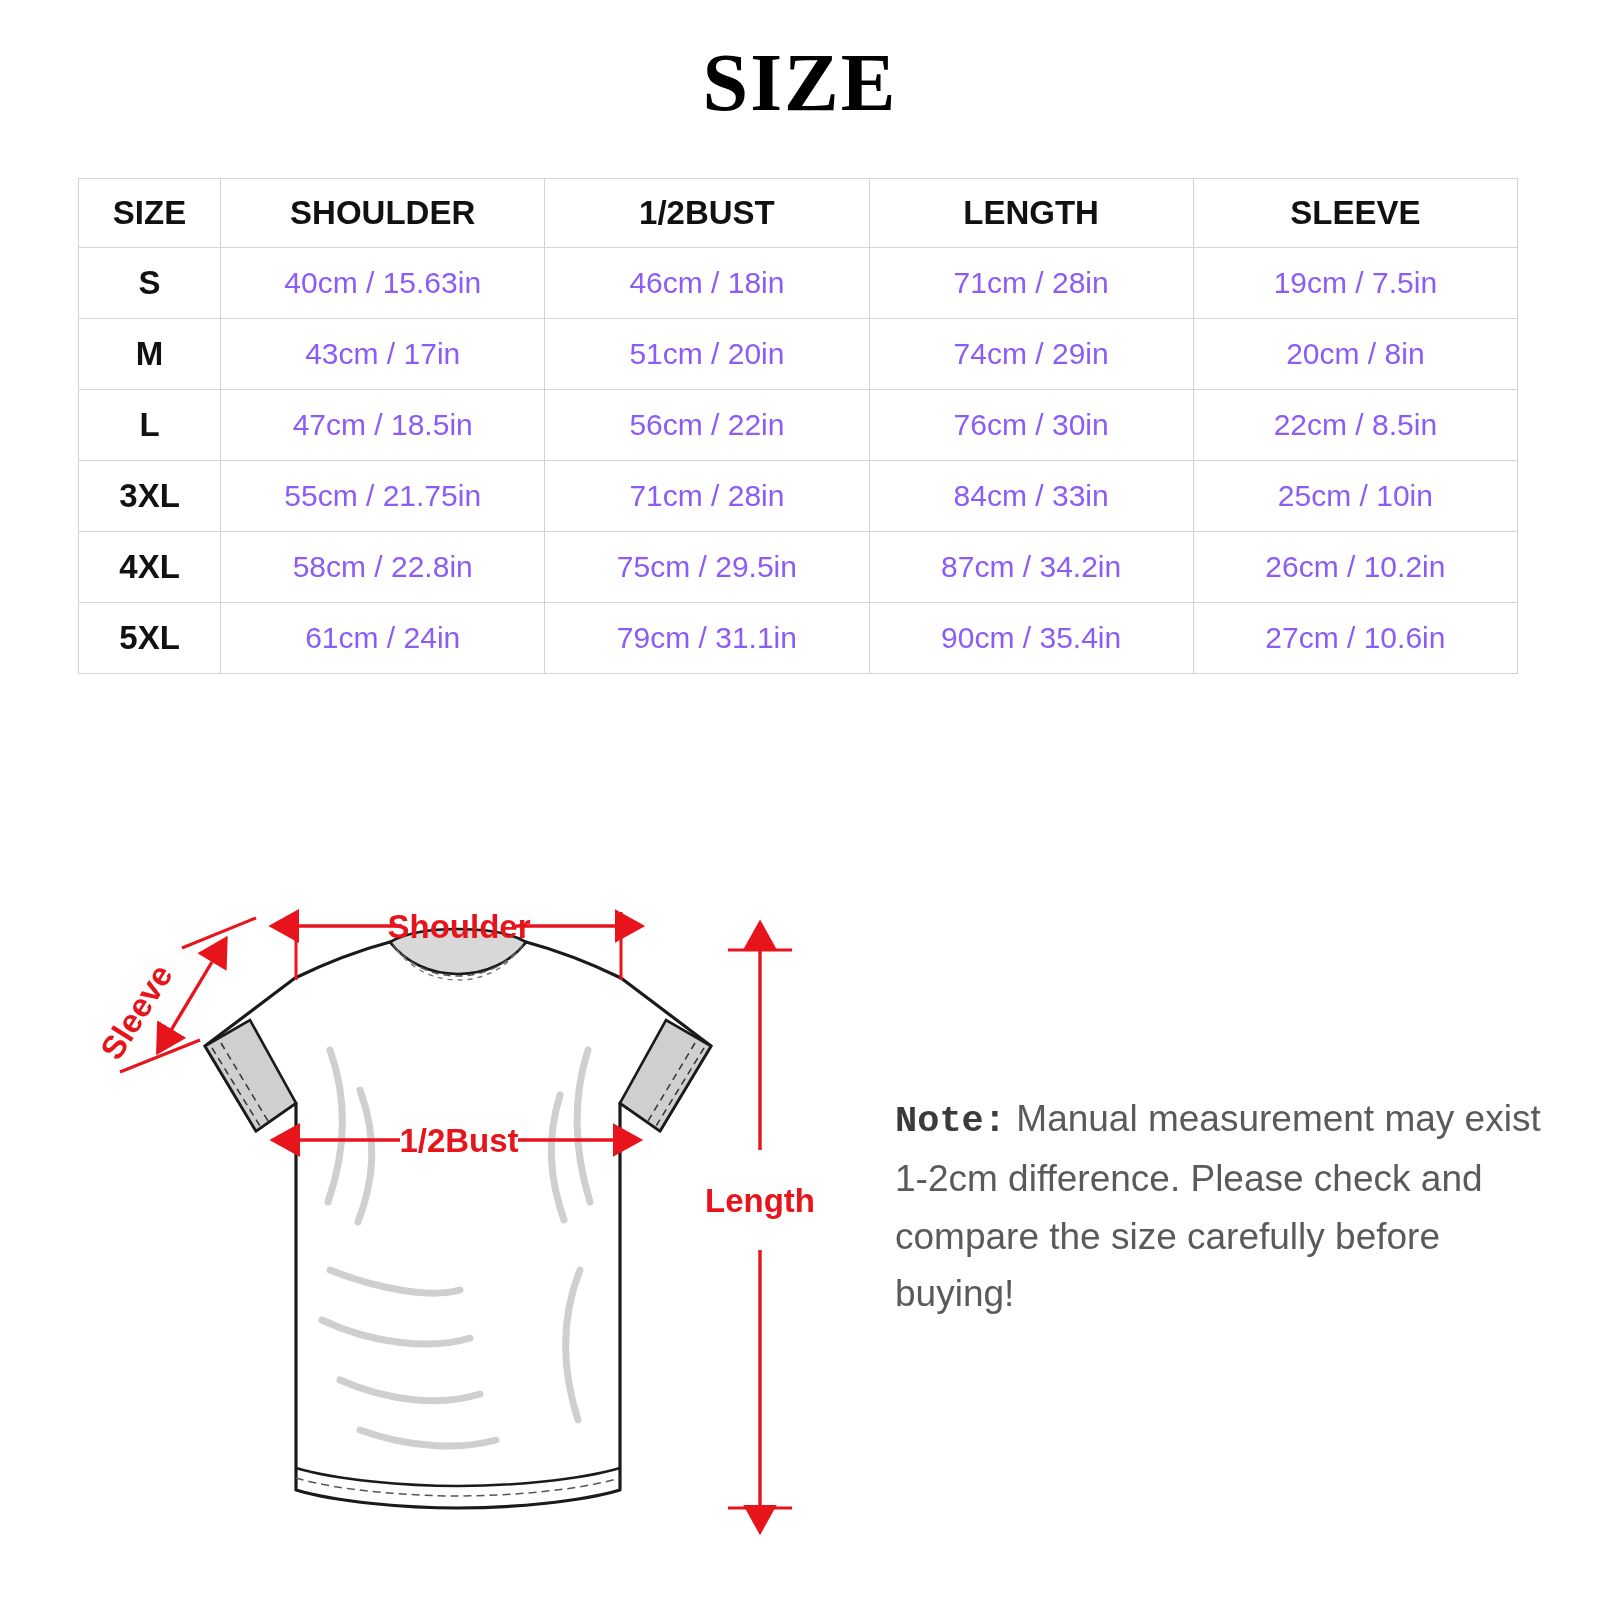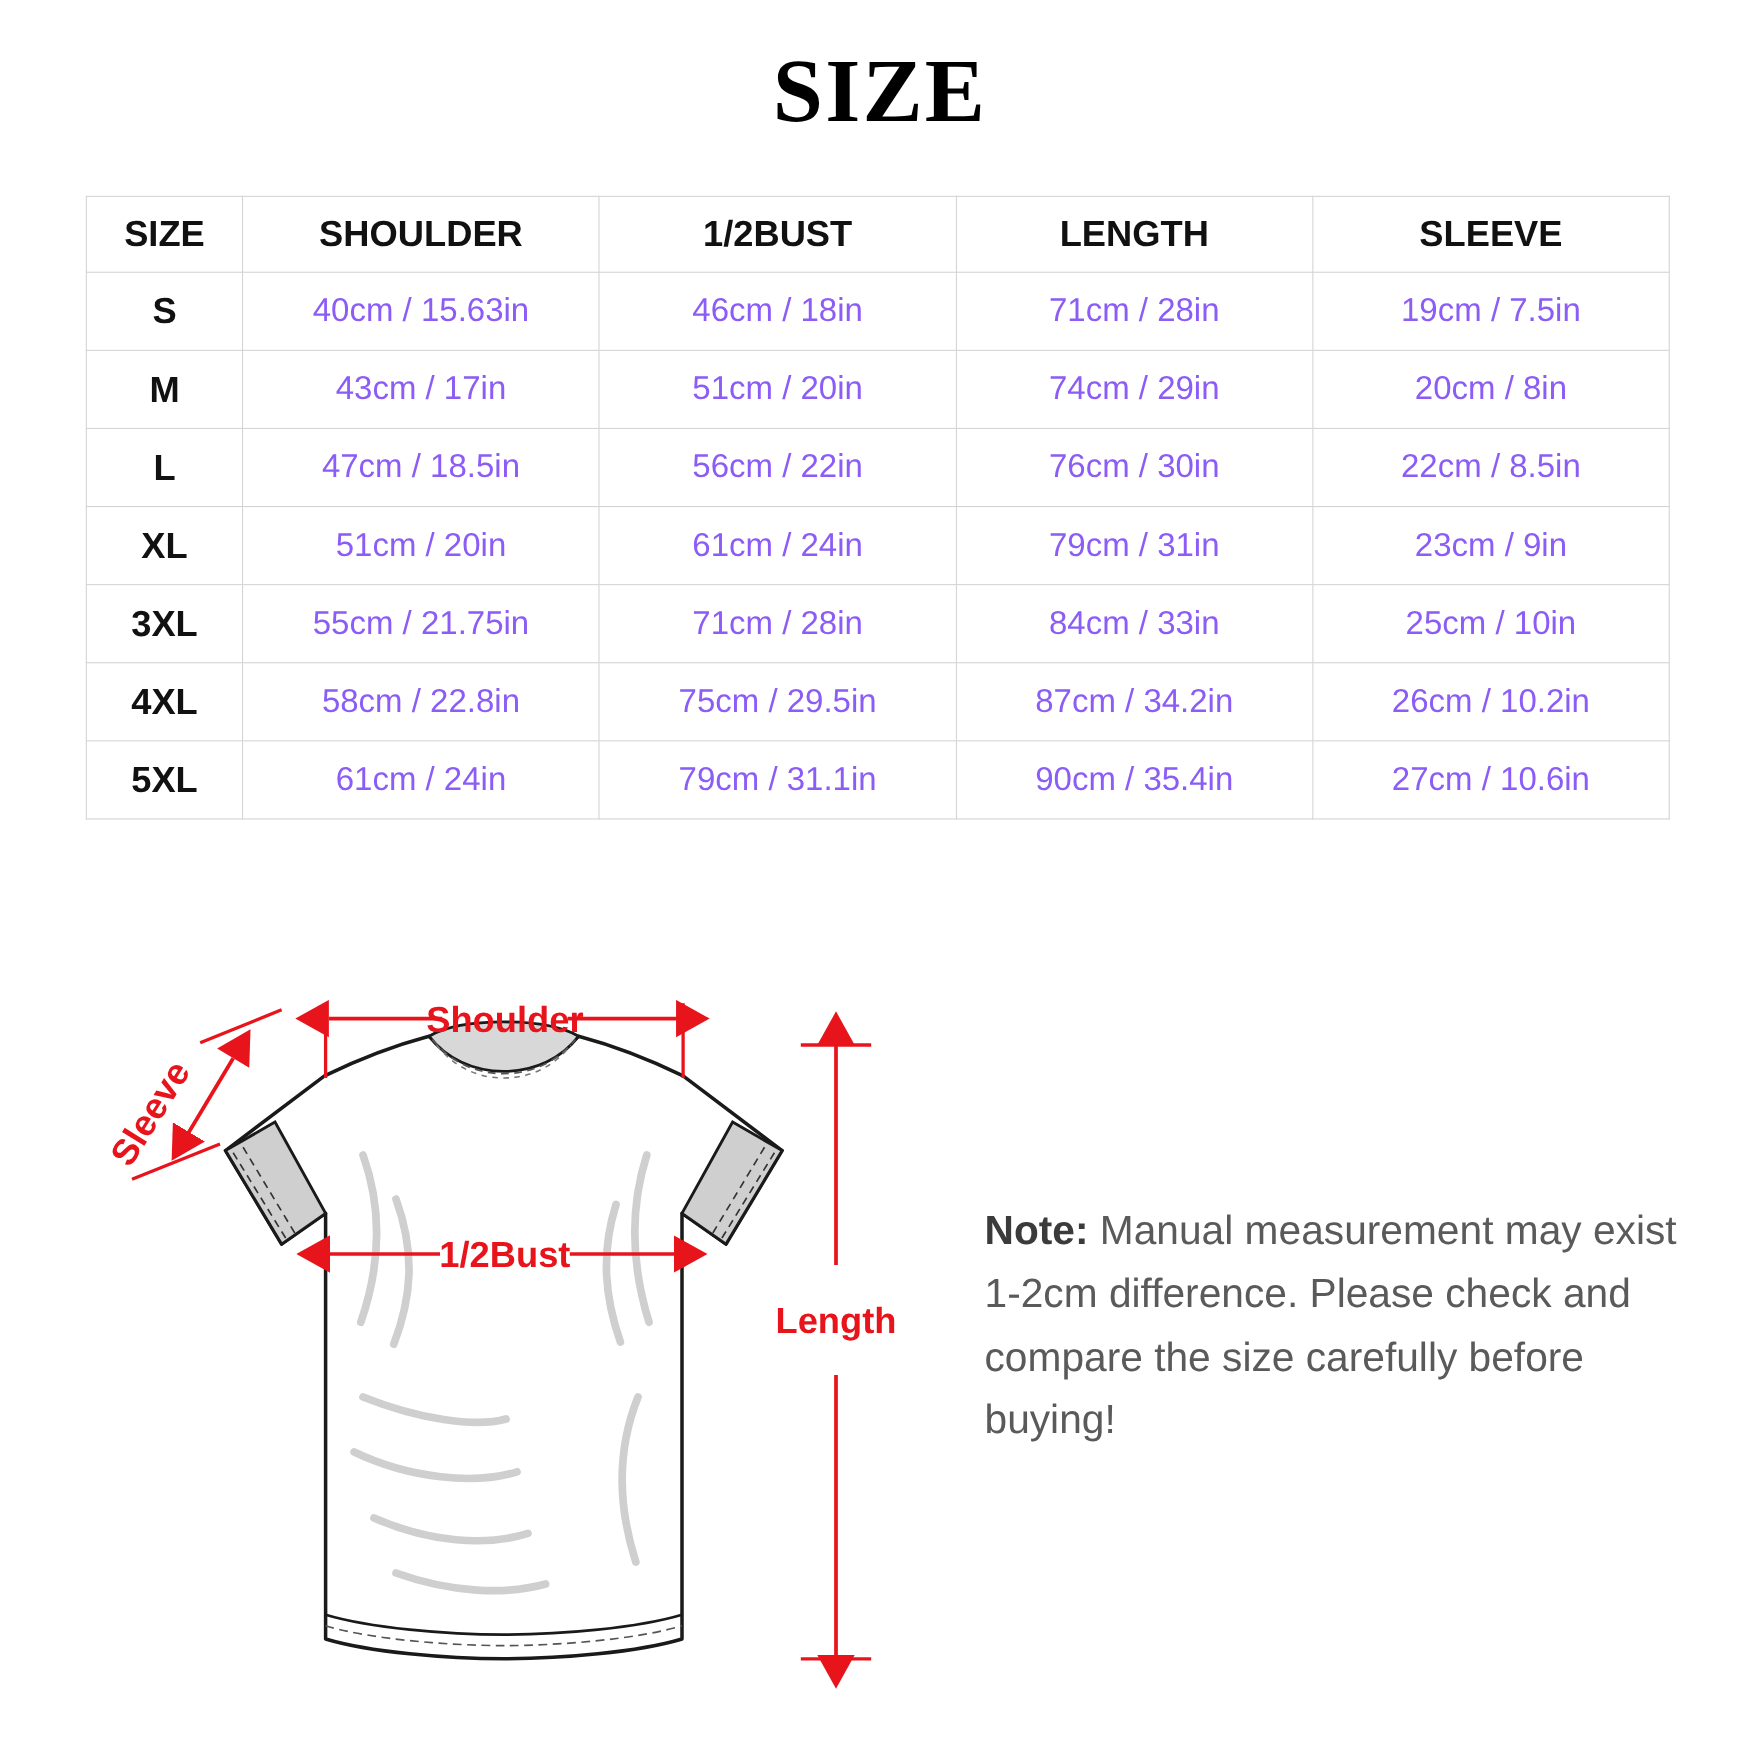--- a/index.html
+++ b/index.html
@@ -80,20 +80,21 @@
     top: 1090px;
     left: 895px;
     width: 660px;
     font-size: 37px;
     line-height: 1.55;
     color: #5a5a5a;
   }
   .note b {
     color: #3b3b3b;
     font-weight: 700;
+    font-family: Liberation Mono, monospace;
   }
 </style>
 </head>
 <body>
 
 <div class="title">SIZE</div>
 
 <table class="size-table">
   <colgroup>
     <col class="col-size">
@@ -125,27 +126,20 @@
       <td>51cm / 20in</td>
       <td>74cm / 29in</td>
       <td>20cm / 8in</td>
     </tr>
     <tr>
       <td class="size-cell">L</td>
       <td>47cm / 18.5in</td>
       <td>56cm / 22in</td>
       <td>76cm / 30in</td>
       <td>22cm / 8.5in</td>
-    </tr>
-    <tr>
-      <td class="size-cell">XL</td>
-      <td>51cm / 20in</td>
-      <td>61cm / 24in</td>
-      <td>79cm / 31in</td>
-      <td>23cm / 9in</td>
     </tr>
     <tr>
       <td class="size-cell">3XL</td>
       <td>55cm / 21.75in</td>
       <td>71cm / 28in</td>
       <td>84cm / 33in</td>
       <td>25cm / 10in</td>
     </tr>
     <tr>
       <td class="size-cell">4XL</td>

